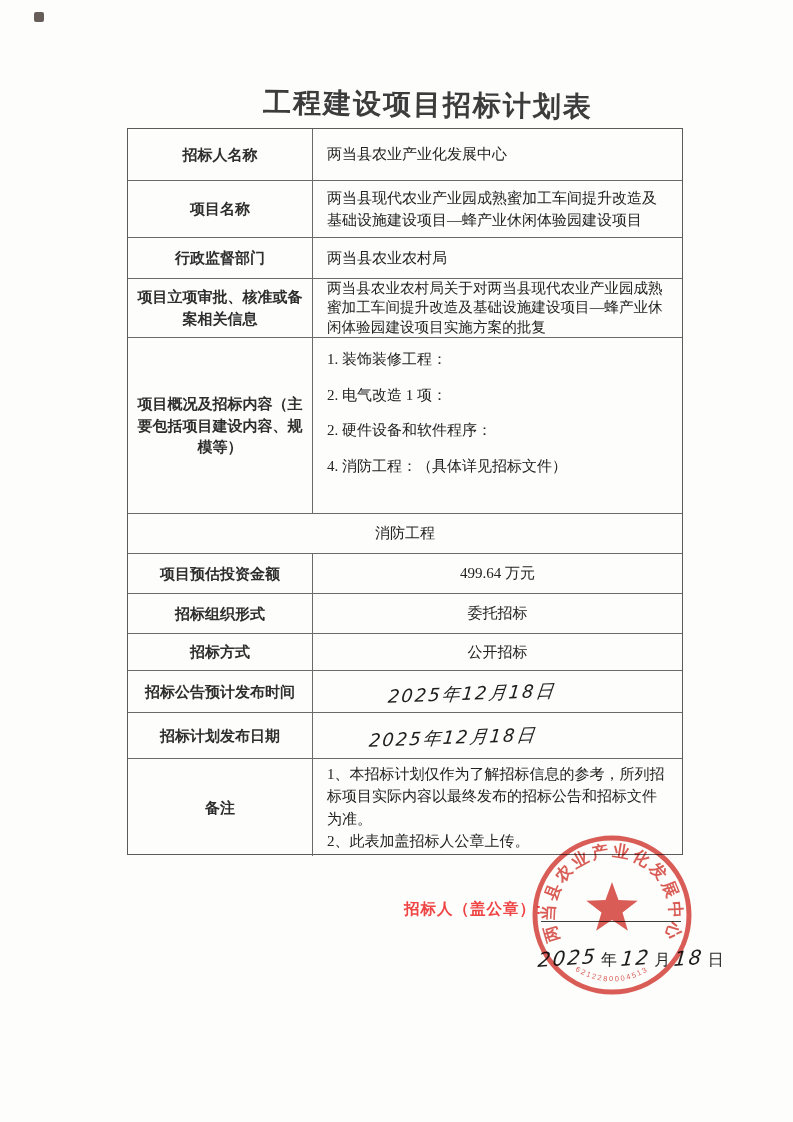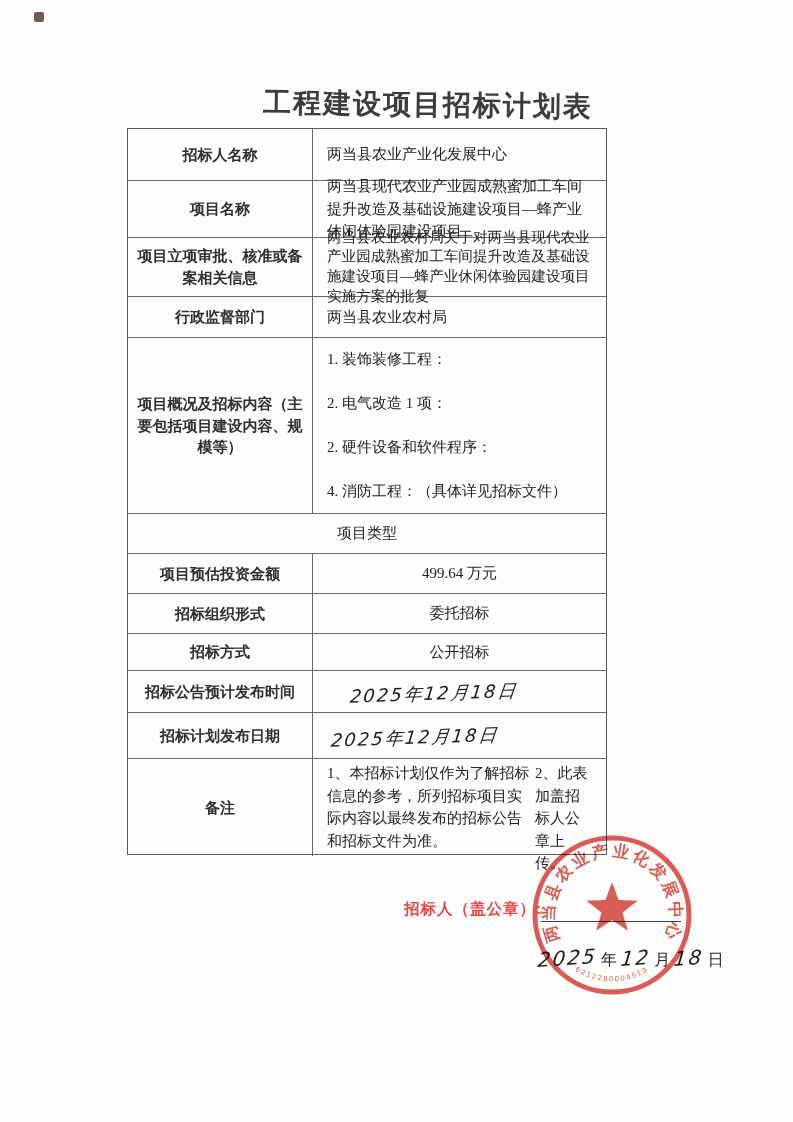--- a/index.html
+++ b/index.html
@@ -16,42 +16,42 @@
     background:#4e423c; border-radius:2px; opacity:.85;
   }
   .doc-title {
     position:absolute; left:263px; top:86px; width:340px;
     font-size:28px; font-weight:700; letter-spacing:2px; color:#3c3c3c;
     transform:rotate(0.8deg);
     font-family:"Liberation Serif", serif;
     white-space:nowrap;
   }
   .doc-table {
-    position:absolute; left:127px; top:128px; width:480px; height:727px;
+    position:absolute; left:127px; top:128px; width:556px; height:727px;
     border:1px solid #5b5b5b;
     display:flex; flex-direction:column;
     background:transparent;
   }
   .t-row { display:flex; border-bottom:1px solid #6a6a6a; flex:0 0 auto; }
   .t-row:last-child { border-bottom:none; }
   .cell-label {
     width:185px; flex:0 0 185px; border-right:1px solid #6a6a6a;
     display:flex; align-items:center; justify-content:center;
     text-align:center; font-weight:700; font-size:15px; line-height:1.45;
     padding:2px 8px; color:#2e2e2e;
   }
   .cell-value {
     flex:1 1 auto; display:flex; align-items:center;
     font-family:"Liberation Serif", serif;
     font-size:15px; line-height:1.5; color:#222;
     padding:3px 12px 3px 14px;
   }
   .cell-value.center { justify-content:center; text-align:center; padding-left:12px; }
-  .cell-value.items { flex-direction:column; align-items:flex-start; justify-content:space-between; gap:13px; padding-top:10px; padding-bottom:10px; }
-  .cell-value.notes { flex-direction:row; align-items:flex-start; justify-content:center; gap:0; }
+  .cell-value.items { flex-direction:column; align-items:flex-start; justify-content:flex-start; gap:13px; padding-top:10px; padding-bottom:10px; }
+  .cell-value.notes { flex-direction:column; align-items:flex-start; justify-content:center; gap:0; }
   .r1 { height:52px; } .r2 { height:57px; } .r3 { height:41px; }
   .r4 { height:59px; } .r5 { height:176px; } .r6 { height:40px; }
   .r7 { height:40px; } .r8 { height:40px; } .r9 { height:37px; }
   .r10 { height:42px;gap:44px; } .r11 { height:46px;gap:7px; } .r12 { height:97px; }
   .r4 .cell-value { font-size:14.6px; line-height:1.34; }
   .handwrite {
     display:inline-block;
     font-family:"DejaVu Sans", sans-serif;
     font-style:italic; font-weight:500;
     font-size:18px; letter-spacing:2px; color:#1d1d1d;
@@ -91,42 +91,42 @@
   <div class="t-row r1">
     <div class="cell-label">招标人名称</div>
     <div class="cell-value">两当县农业产业化发展中心</div>
   </div>
 
   <div class="t-row r2">
     <div class="cell-label">项目名称</div>
     <div class="cell-value">两当县现代农业产业园成熟蜜加工车间提升改造及基础设施建设项目—蜂产业休闲体验园建设项目</div>
   </div>
 
+  <div class="t-row r3">
+    <div class="cell-label">行政监督部门</div>
+    <div class="cell-value">两当县农业农村局</div>
+  </div>
+
   <div class="t-row r4">
     <div class="cell-label">项目立项审批、核准或备案相关信息</div>
     <div class="cell-value">两当县农业农村局关于对两当县现代农业产业园成熟蜜加工车间提升改造及基础设施建设项目—蜂产业休闲体验园建设项目实施方案的批复</div>
-  </div>
-
-  <div class="t-row r3">
-    <div class="cell-label">行政监督部门</div>
-    <div class="cell-value">两当县农业农村局</div>
   </div>
 
   <div class="t-row r5">
     <div class="cell-label">项目概况及招标内容（主要包括项目建设内容、规模等）</div>
     <div class="cell-value items">
       <div>1. 装饰装修工程：</div>
       <div>2. 电气改造 1 项：</div>
       <div>2. 硬件设备和软件程序：</div>
       <div>4. 消防工程：（具体详见招标文件）</div>
     </div>
   </div>
 
   <div class="t-row r6">
-    <div class="cell-value center">项目类型</div>
+    <div class="cell-value center">消防工程</div>
   </div>
 
   <div class="t-row r7">
     <div class="cell-label">项目预估投资金额</div>
     <div class="cell-value center">499.64 万元</div>
   </div>
 
   <div class="t-row r8">
     <div class="cell-label">招标组织形式</div>
     <div class="cell-value center">委托招标</div>

